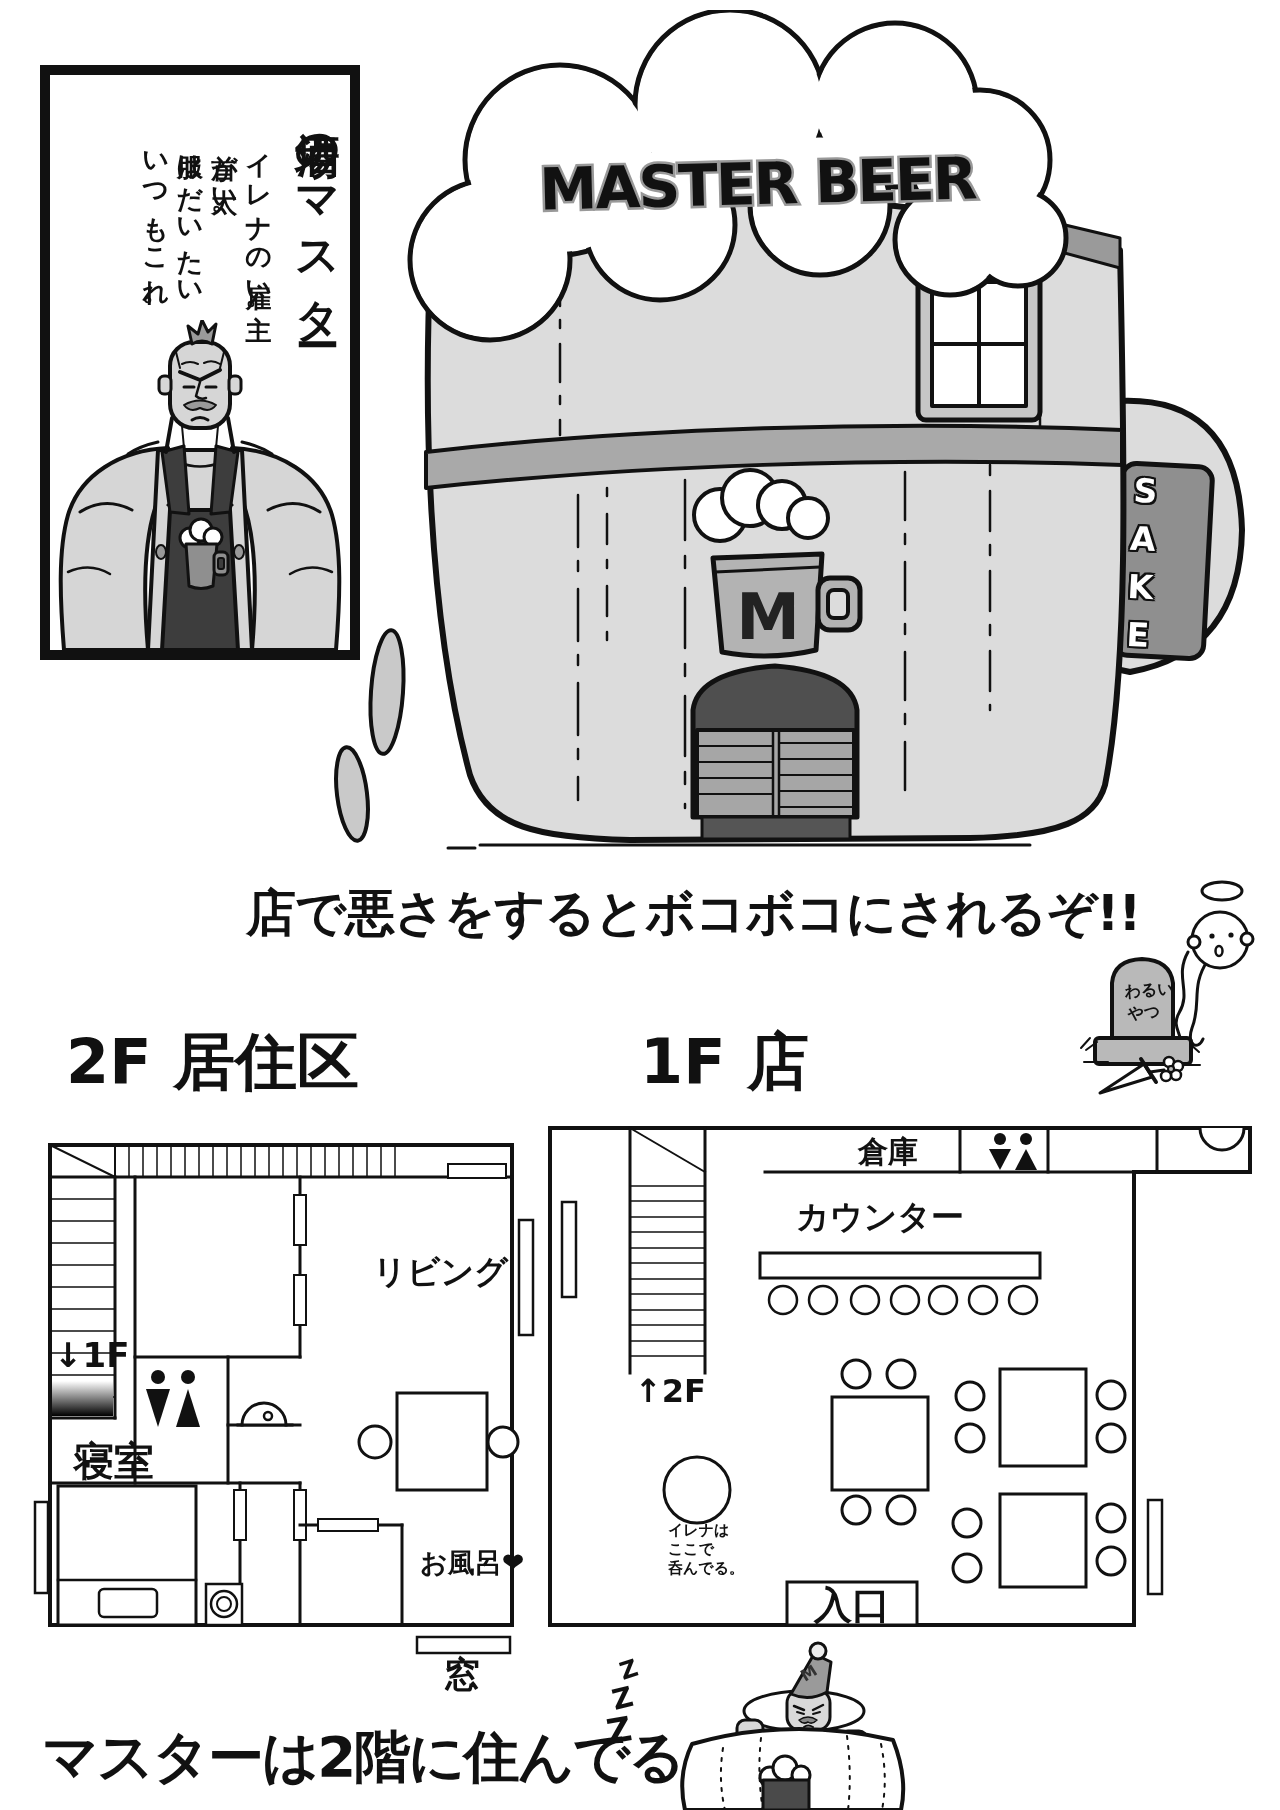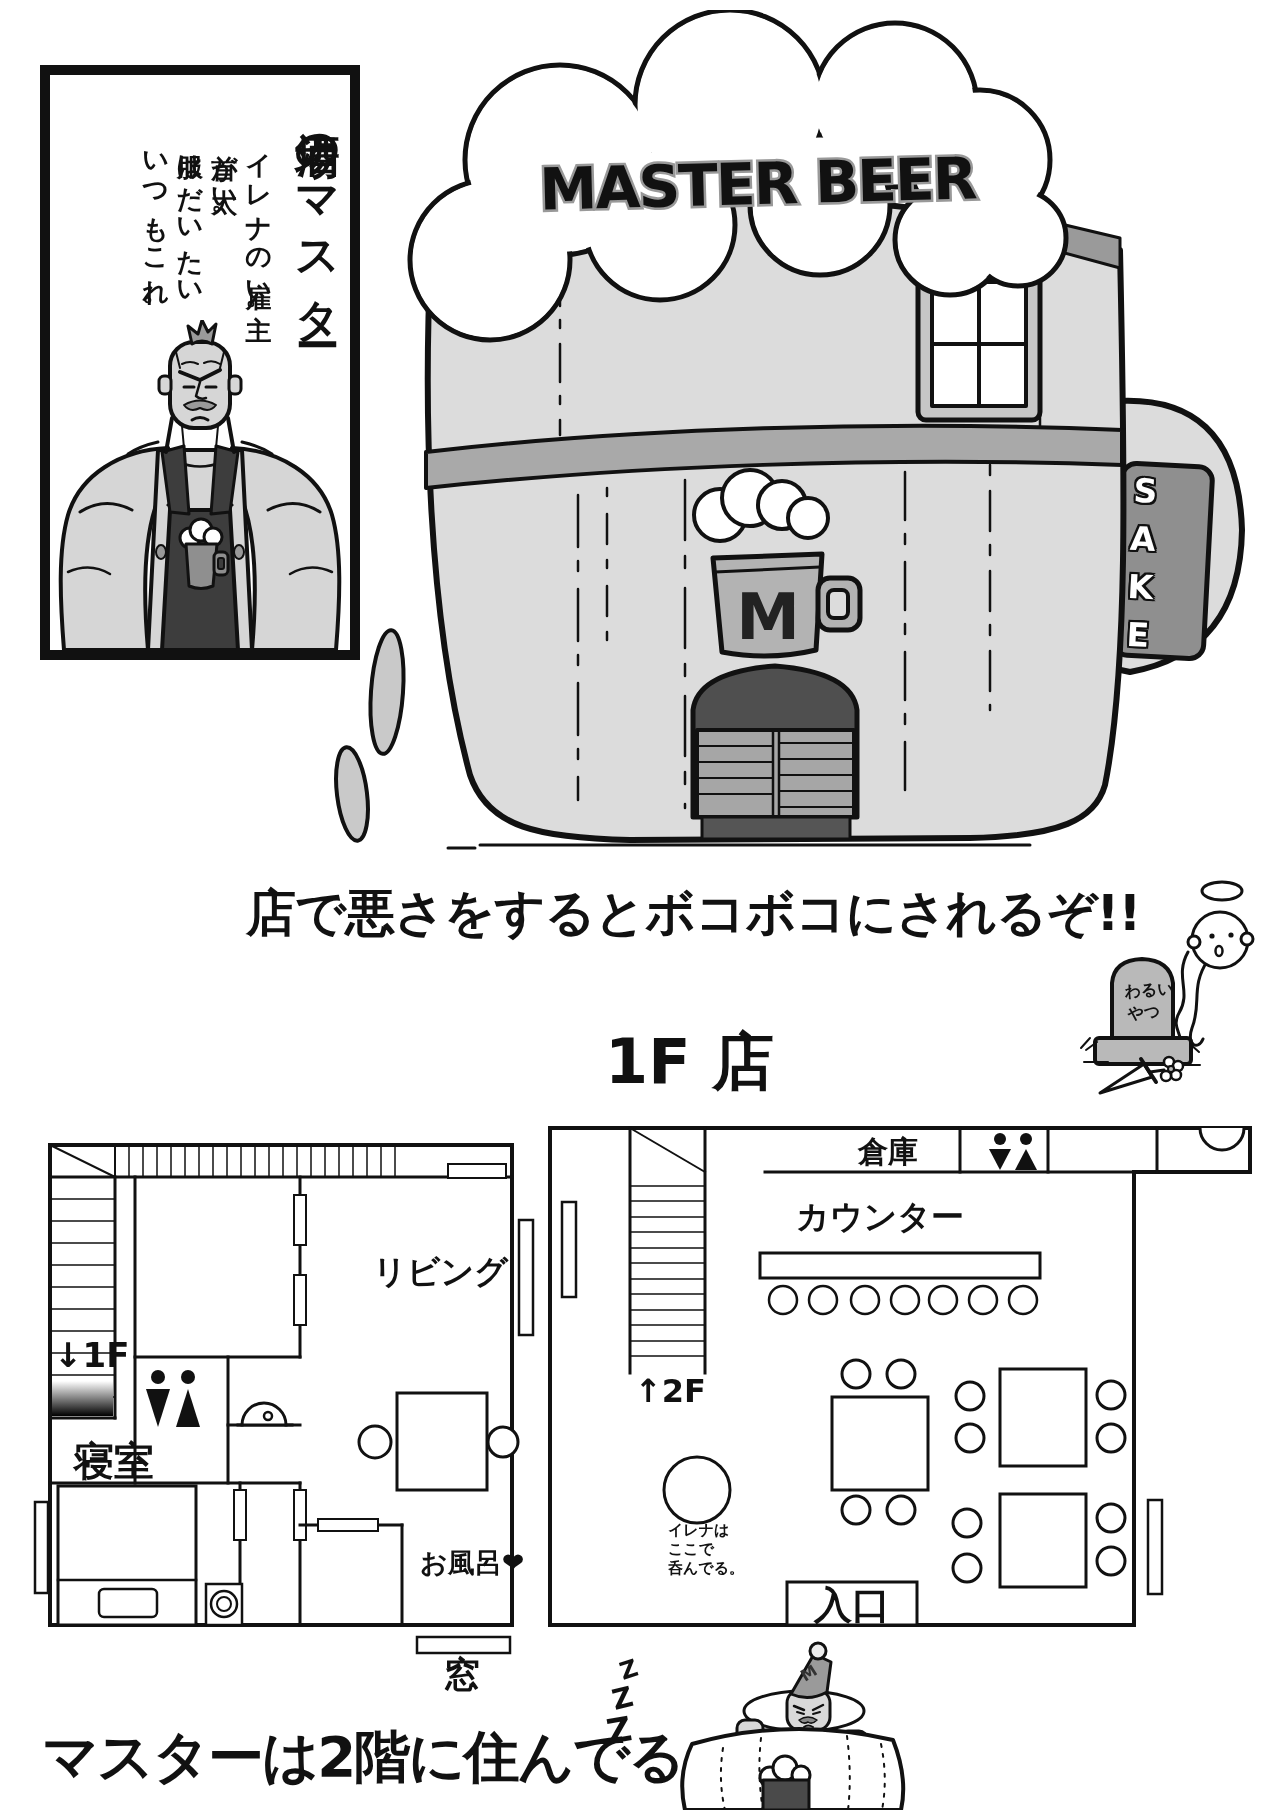--- a/index.html
+++ b/index.html
@@ -12,21 +12,21 @@
            font-size:44px;font-weight:bold;letter-spacing:4px;line-height:1.0;}
   .v-lines{position:absolute;top:60px;right:78px;writing-mode:vertical-rl;text-orientation:upright;
            font-size:26px;font-weight:bold;letter-spacing:2px;}
   .v-lines div{margin-left:7px;line-height:1.05;}
   
   #building{left:330px;top:10px;width:950px;height:840px;}
   
   .big-caption{font-weight:bold;white-space:nowrap;color:#111;}
   #warning-caption{left:246px;top:880px;font-size:50px;letter-spacing:-1px;text-align:center;}
   #plan2f-title{left:66px;top:1020px;font-size:62px;}
-  #plan1f-title{left:605px;top:1020px;font-size:62px;}
+  #plan1f-title{left:640px;top:1020px;font-size:62px;}
   #bottom-caption{left:42px;top:1720px;font-size:56px;letter-spacing:-2px;}
   
   #sake-sign{left:1122px;top:472px;width:64px;height:190px;writing-mode:vertical-lr;text-orientation:upright;
              font-size:33px;font-weight:bold;color:#fff;letter-spacing:9px;transform:rotate(3deg);
              text-shadow:2px 0 0 #111,-2px 0 0 #111,0 2px 0 #111,0 -2px 0 #111,2px 2px 0 #111,-2px -2px 0 #111,2px -2px 0 #111,-2px 2px 0 #111;}
   svg text{font-family:"DejaVu Sans",sans-serif;}
   .plan-label{font-weight:bold;fill:#111;}
 </style>
 </head>
 <body>
@@ -212,20 +212,21 @@
         <circle cx="108" cy="321" r="5" fill="#fff" stroke-width="2.5"></circle>
         <circle cx="106" cy="330" r="5" fill="#fff" stroke-width="2.5"></circle>
         <circle cx="96" cy="331" r="5" fill="#fff" stroke-width="2.5"></circle>
         <circle cx="101" cy="324" r="3" fill="#b9b9b9" stroke-width="2"></circle>
       </g>
     </g>
     <text x="55" y="252" font-size="16" font-weight="bold" fill="#111" transform="rotate(-4 55 252)">わるい</text>
     <text x="58" y="274" font-size="16" font-weight="bold" fill="#111" transform="rotate(-4 58 274)">やつ</text>
   </svg>
 
+  <div id="plan2f-title" class="abs big-caption">2F 居住区</div>
   <div id="plan1f-title" class="abs big-caption">1F 店</div>
 
   <svg class="abs" style="left:30px;top:1135px" width="520" height="560" viewBox="0 0 520 560">
     <defs>
       <linearGradient id="stairfade" x1="0" y1="0" x2="0" y2="1">
         <stop offset="0" stop-color="#fff"></stop>
           <stop offset="1" stop-color="#000"></stop>
       </linearGradient>
     </defs>
     <g stroke="#111" fill="none" stroke-linecap="square">

